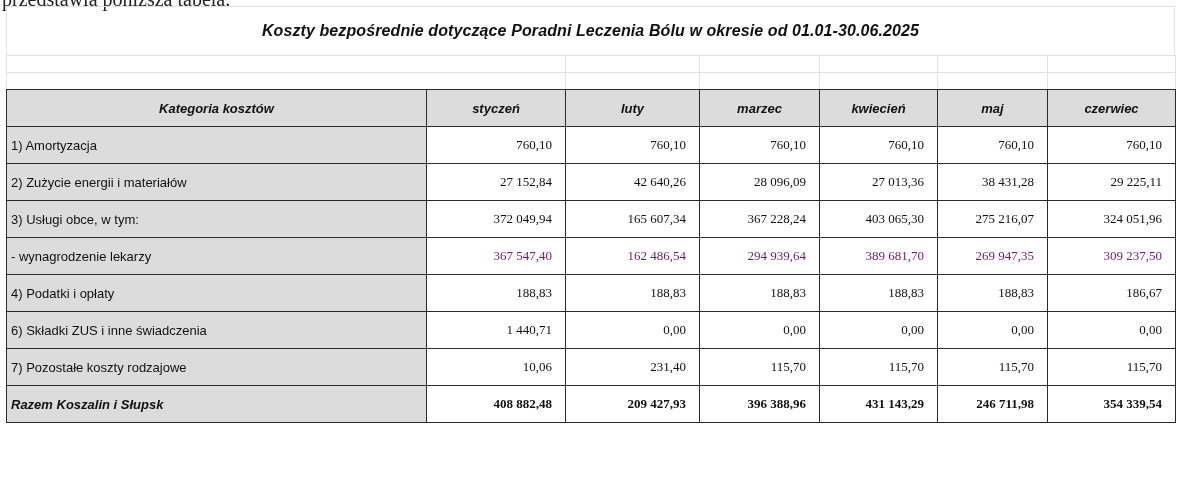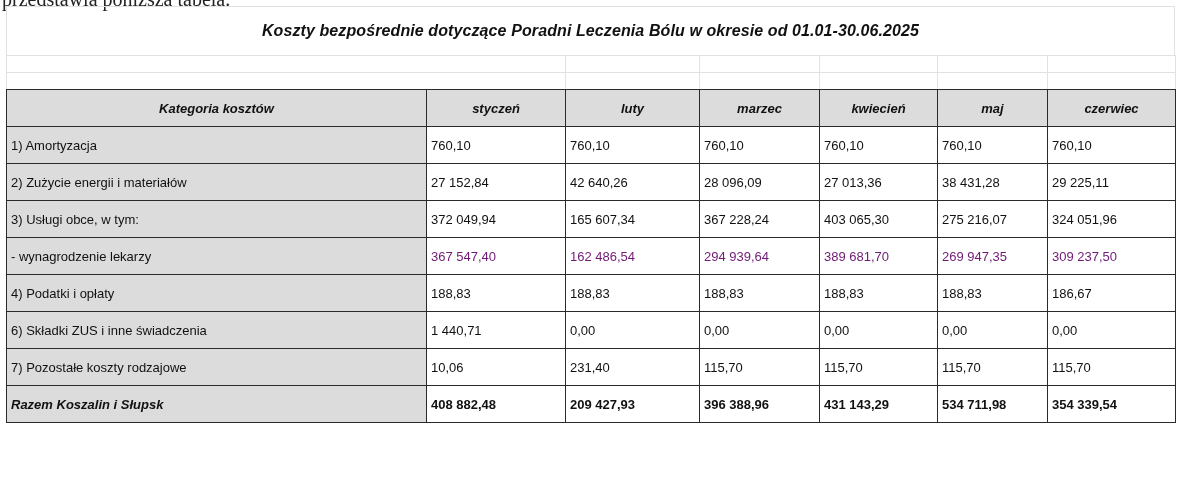--- a/index.html
+++ b/index.html
@@ -81,23 +81,24 @@
       font-weight: bold;
       text-align: center;
       height: 36px;
     }
     td.label {
       background: #dcdcdc;
       text-align: left;
       padding-left: 4px;
     }
     td.num {
-      text-align: left;
+      text-align: right;
       background: #ffffff;
       padding-right: 13px;
+      font-family: Liberation Serif, serif;
     }
     tr.sub td.num {
       color: #701a75;
     }
     tr.total td.label {
       text-align: left;
       font-style: italic;
       font-weight: bold;
       padding-right: 6px;
     }
@@ -214,18 +215,18 @@
         <td class="num">115,70</td>
         <td class="num">115,70</td>
         <td class="num">115,70</td>
       </tr>
       <tr class="total">
         <td class="label">Razem Koszalin i Słupsk</td>
         <td class="num">408 882,48</td>
         <td class="num">209 427,93</td>
         <td class="num">396 388,96</td>
         <td class="num">431 143,29</td>
-        <td class="num">534 711,98</td>
+        <td class="num">246 711,98</td>
         <td class="num">354 339,54</td>
       </tr>
     </tbody>
   </table>
 </div>
 
 </body></html>

